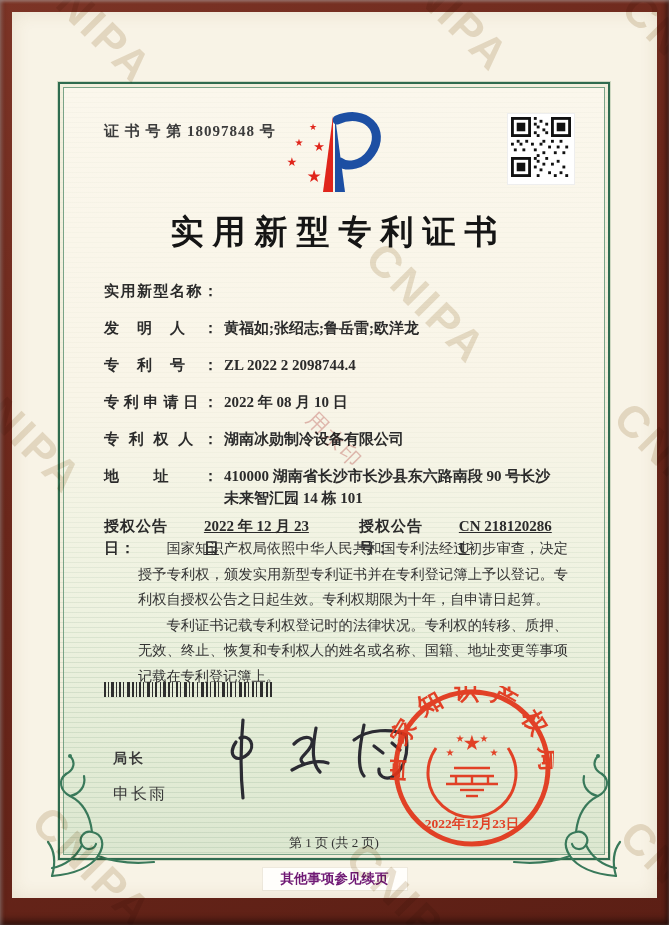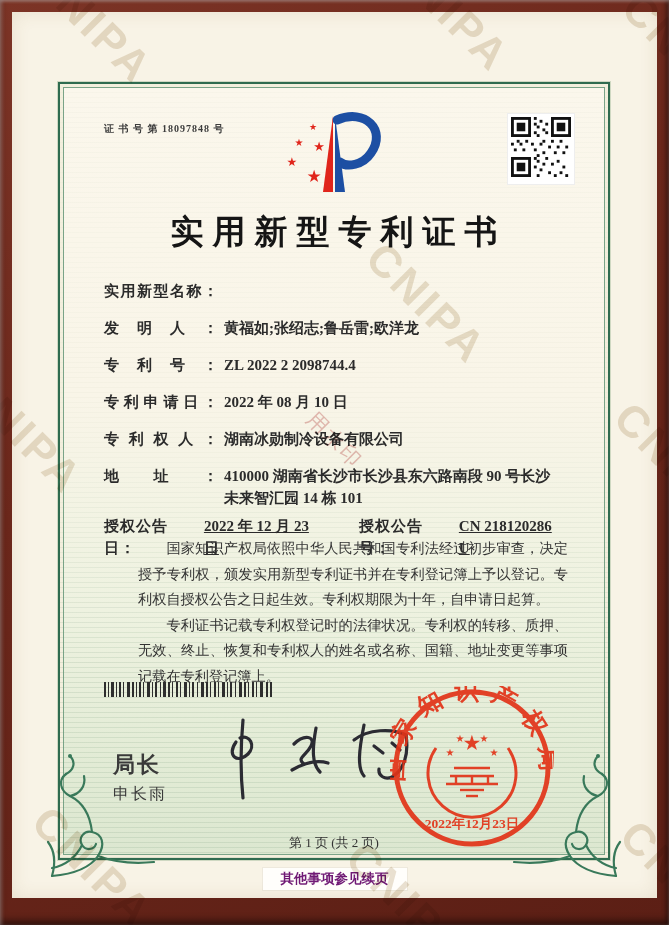--- a/index.html
+++ b/index.html
@@ -16,21 +16,21 @@
   
   .cert{position:absolute;left:46px;top:70px;width:548px;height:774px;
     border:2px solid #2f6b4f;
     box-shadow:inset 0 0 0 3px #f3efdd, inset 0 0 0 4px #7aa488, 0 0 0 1px #cfd8c2;
     background:linear-gradient(180deg,#fbf7ec 0%,#f9f5e8 40%,#eef2e0 68%,#e2ebd5 88%,#dce7d0 100%);
   }
   .cert::before{content:"";position:absolute;inset:0;pointer-events:none;
     background:repeating-linear-gradient(0deg, rgba(108,148,116,.16) 0 1px, transparent 1px 5px);
     -webkit-mask-image:linear-gradient(180deg, rgba(0,0,0,.18) 0%, rgba(0,0,0,.22) 48%, #000 76%, #000 100%);
     mask-image:linear-gradient(180deg, rgba(0,0,0,.18) 0%, rgba(0,0,0,.22) 48%, #000 76%, #000 100%);}
-  .cert-no{position:absolute;left:44px;top:38px;font-size:10px;font-weight:700;
+  .cert-no{position:absolute;left:44px;top:38px;font-size:15px;font-weight:700;
     letter-spacing:1px;color:#3c3c3c;}
   .logo{position:absolute;left:50%;top:24px;transform:translateX(-50%);}
   .qr{position:absolute;right:34px;top:30px;background:#fff;padding:3px;box-shadow:0 0 0 1px #eee;}
   .title{position:absolute;left:0;right:0;top:126px;text-align:center;
     font-size:33px;font-weight:700;color:#151515;letter-spacing:9px;text-indent:9px;}
   
   .fields{position:absolute;left:44px;right:44px;top:196px;font-size:15px;font-weight:700;color:#2b2b2b;}
   .frow{display:flex;margin-bottom:15px;line-height:22px;}
   .frow.addr{margin-bottom:6px;}
   .flabel{width:114px;flex:0 0 114px;text-align:justify;text-align-last:justify;}
@@ -39,21 +39,21 @@
   .grant .pair{display:flex;}
   .grant .pair + .pair{margin-left:34px;}
   .grant .glabel{letter-spacing:1px;}
   .grant .gvalue{padding-left:6px;text-decoration:underline;}
   
   .paras{position:absolute;left:45px;right:40px;top:452px;font-size:14.2px;line-height:25.5px;
     color:#333;text-align:justify;margin-left:33px;}
   .paras p{margin:0;text-indent:2em;}
   .barcode{position:absolute;left:44px;top:598px;}
   
-  .sig-title{position:absolute;left:53px;top:666px;font-size:22px;font-weight:700;color:#3a3a3a;
+  .sig-title{position:absolute;left:53px;top:666px;font-size:14px;font-weight:700;color:#3a3a3a;
     font-family:Liberation Mono, monospace;letter-spacing:2px;}
   .sig-name{position:absolute;left:53px;top:700px;font-size:16px;font-weight:400;color:#3a3a3a;
     font-family:"Liberation Sans","DejaVu Sans",sans-serif;letter-spacing:2px;}
   .handwriting{position:absolute;left:146px;top:628px;}
   
   .seal{position:absolute;left:330px;top:602px;width:164px;height:164px;opacity:.92;}
   
   .page-num{position:absolute;left:0;right:0;top:750px;text-align:center;font-size:13px;color:#333;font-family:Liberation Serif, serif;}
   .note-box{position:absolute;left:50%;transform:translateX(-50%);top:856px;background:#fffefb;
     padding:2px 18px;font-size:13.5px;font-weight:700;color:#701a75;white-space:nowrap;

